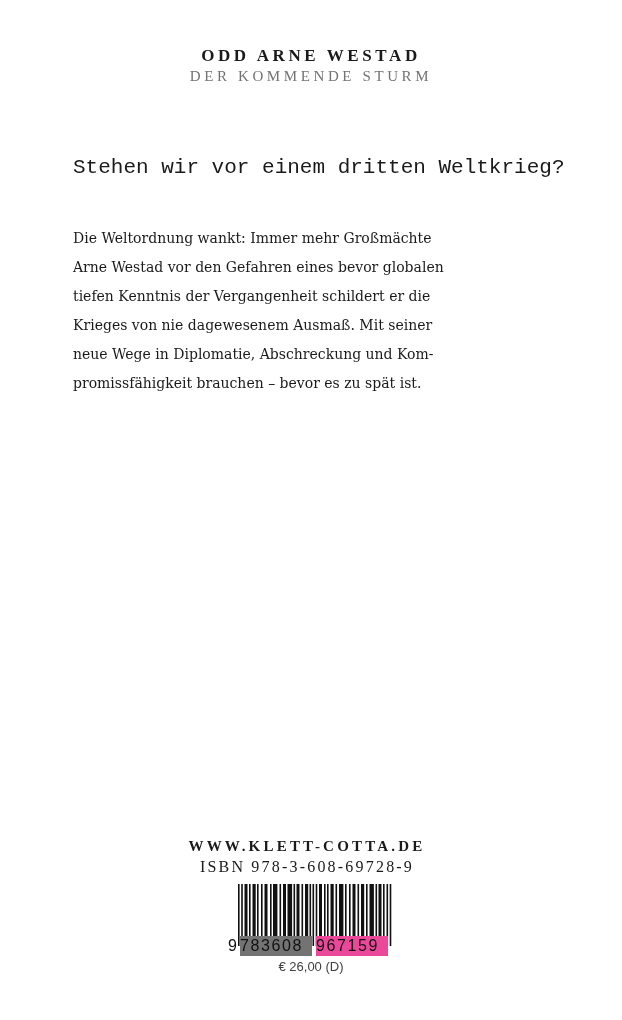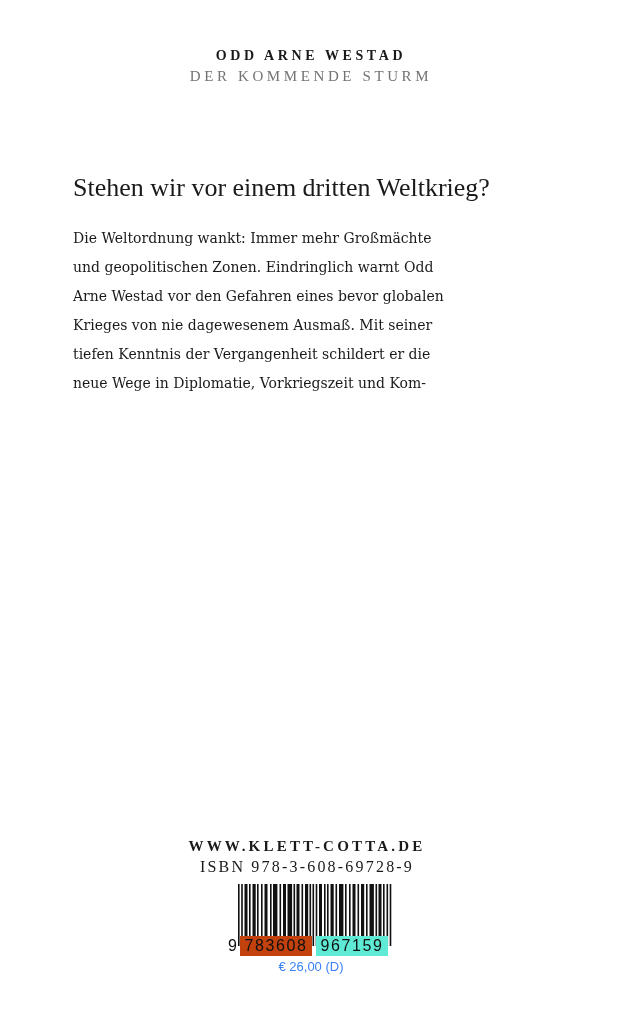--- a/index.html
+++ b/index.html
@@ -18,42 +18,41 @@
     .header {
       position: absolute;
       top: 46px;
       left: 0;
       width: 622px;
       text-align: center;
     }
     .author {
       font-family: "Liberation Serif", serif;
       font-weight: bold;
-      font-size: 14px;
+      font-size: 17px;
       letter-spacing: 3.6px;
       line-height: 20px;
       color: #1a1a1a;
     }
     .book-title {
       font-family: "Liberation Serif", serif;
       font-size: 15px;
       letter-spacing: 3.6px;
       line-height: 20px;
       color: #737373;
     }
     .headline {
       position: absolute;
       top: 150px;
       left: 73px;
-      font-family: Liberation Serif, serif;
-      font-size: 26px;
+      font-family: Liberation Mono, monospace;
+      font-size: 21px;
       line-height: 36px;
       color: #1a1a1a;
       white-space: nowrap;
-      margin-top: 20px;
     }
     .blurb {
       position: absolute;
       top: 224px;
       left: 73px;
       width: 480px;
       font-family: "DejaVu Serif", serif;
       font-size: 14px;
       line-height: 29px;
       color: #1a1a1a;
@@ -107,62 +106,61 @@
       position: absolute;
       left: 2px;
       top: 0;
       background: #fff;
     }
     .digit-group1 {
       position: absolute;
       left: 14px;
       top: 0;
       width: 72px;
-      text-align: center;
+      text-align: left;
       letter-spacing: 1.6px;
-      background: #c2410c;
+      background: #737373;
     }
     .digit-group2 {
       position: absolute;
       left: 90px;
       top: 0;
       width: 72px;
-      text-align: center;
       letter-spacing: 1.6px;
-      background: #5eead4;
+      background: #ec4899;
     }
     .price {
       position: absolute;
       top: 958px;
       left: 0;
       width: 622px;
       text-align: center;
       font-family: "Liberation Sans", sans-serif;
       font-size: 13px;
       line-height: 18px;
-      color: #3b82f6;
+      color: #404040;
     }
   </style>
 </head>
 <body>
 
 <div class="header">
   <div class="author">ODD ARNE WESTAD</div>
   <div class="book-title">DER KOMMENDE STURM</div>
 </div>
 
 <div class="headline">Stehen wir vor einem dritten Weltkrieg?</div>
 
 <div class="blurb">
   <span class="line">Die Weltordnung wankt: Immer mehr Großmächte</span>
-  <span class="line">und geopolitischen Zonen. Eindringlich warnt Odd</span>
   <span class="line">Arne Westad vor den Gefahren eines bevor globalen</span>
+  <span class="line">tiefen Kenntnis der Vergangenheit schildert er die</span>
   <span class="line">Krieges von nie dagewesenem Ausmaß. Mit seiner</span>
-  <span class="line">tiefen Kenntnis der Vergangenheit schildert er die</span>
-  <span class="line">neue Wege in Diplomatie, Vorkriegszeit und Kom-</span>
+  <span class="line">neue Wege in Diplomatie, Abschreckung und Kom-</span>
+  <span class="line">promissfähigkeit brauchen – bevor es zu spät ist.</span>
 </div>
 
 <div class="footer">
   <div class="website">WWW.KLETT-COTTA.DE</div>
   <div class="isbn">ISBN 978-3-608-69728-9</div>
 </div>
 
 <div class="barcode">
   <svg width="170" height="62" viewBox="0 0 170 62">
     <g fill="#111">

